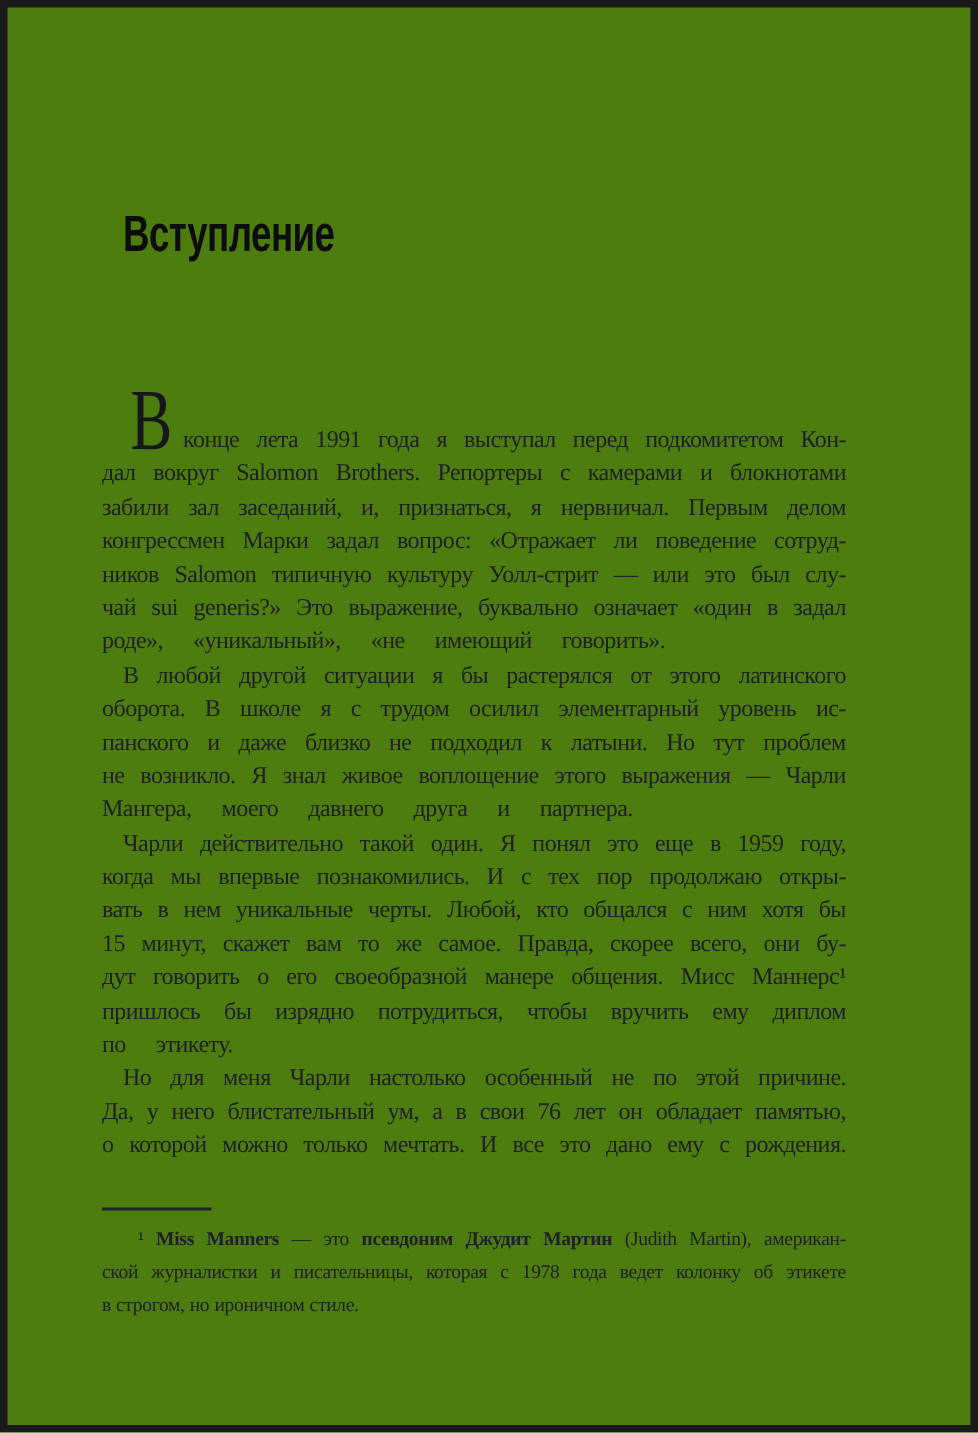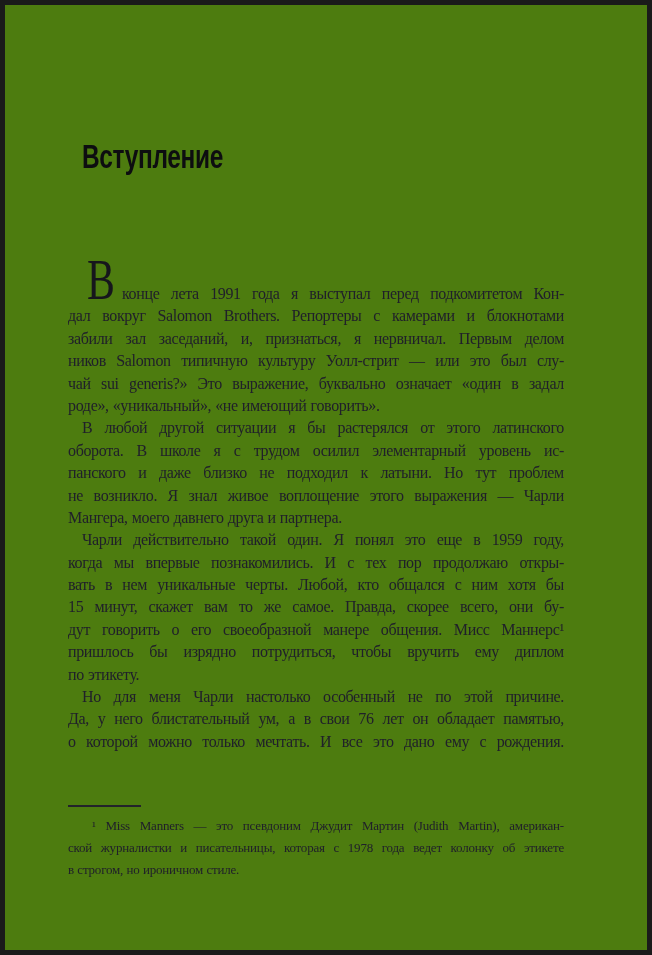--- a/index.html
+++ b/index.html
@@ -44,25 +44,25 @@
   }
   .tline{
     display:flex;
     justify-content:space-between;
     align-items:baseline;
     height:22.4px;
     line-height:22.4px;
     overflow:visible;
     text-align:right;
   }
-  .tlast{justify-content:flex-start;gap:4px;}
+  .tlast{justify-content:flex-start;gap:20px;}
   .ind-normal{padding-left:14px;}
   .ind-initial{padding-left:54px;}
   .ind-footnote{padding-left:24px;}
-  .b{font-weight:400;}
+  .b{font-weight:700;}
   .fnrule{
     position:absolute;
     top:800px;left:63px;
     width:73px;height:2px;
     background:#23232b;
   }
   .footnote{
     position:absolute;
     top:810px;left:63px;width:496px;
     font-size:13px;
@@ -104,20 +104,30 @@
       <div class="tline">
         <span>забили</span>
         <span>зал</span>
         <span>заседаний,</span>
         <span>и,</span>
         <span>признаться,</span>
         <span>я</span>
         <span>нервничал.</span>
         <span>Первым</span>
         <span>делом</span>
+      </div>
+      <div class="tline">
+        <span>конгрессмен</span>
+        <span>Марки</span>
+        <span>задал</span>
+        <span>вопрос:</span>
+        <span>«Отражает</span>
+        <span>ли</span>
+        <span>поведение</span>
+        <span>сотруд-</span>
       </div>
       <div class="tline">
         <span>ников</span>
         <span>Salomon</span>
         <span>типичную</span>
         <span>культуру</span>
         <span>Уолл-стрит</span>
         <span>—</span>
         <span>или</span>
         <span>это</span>

